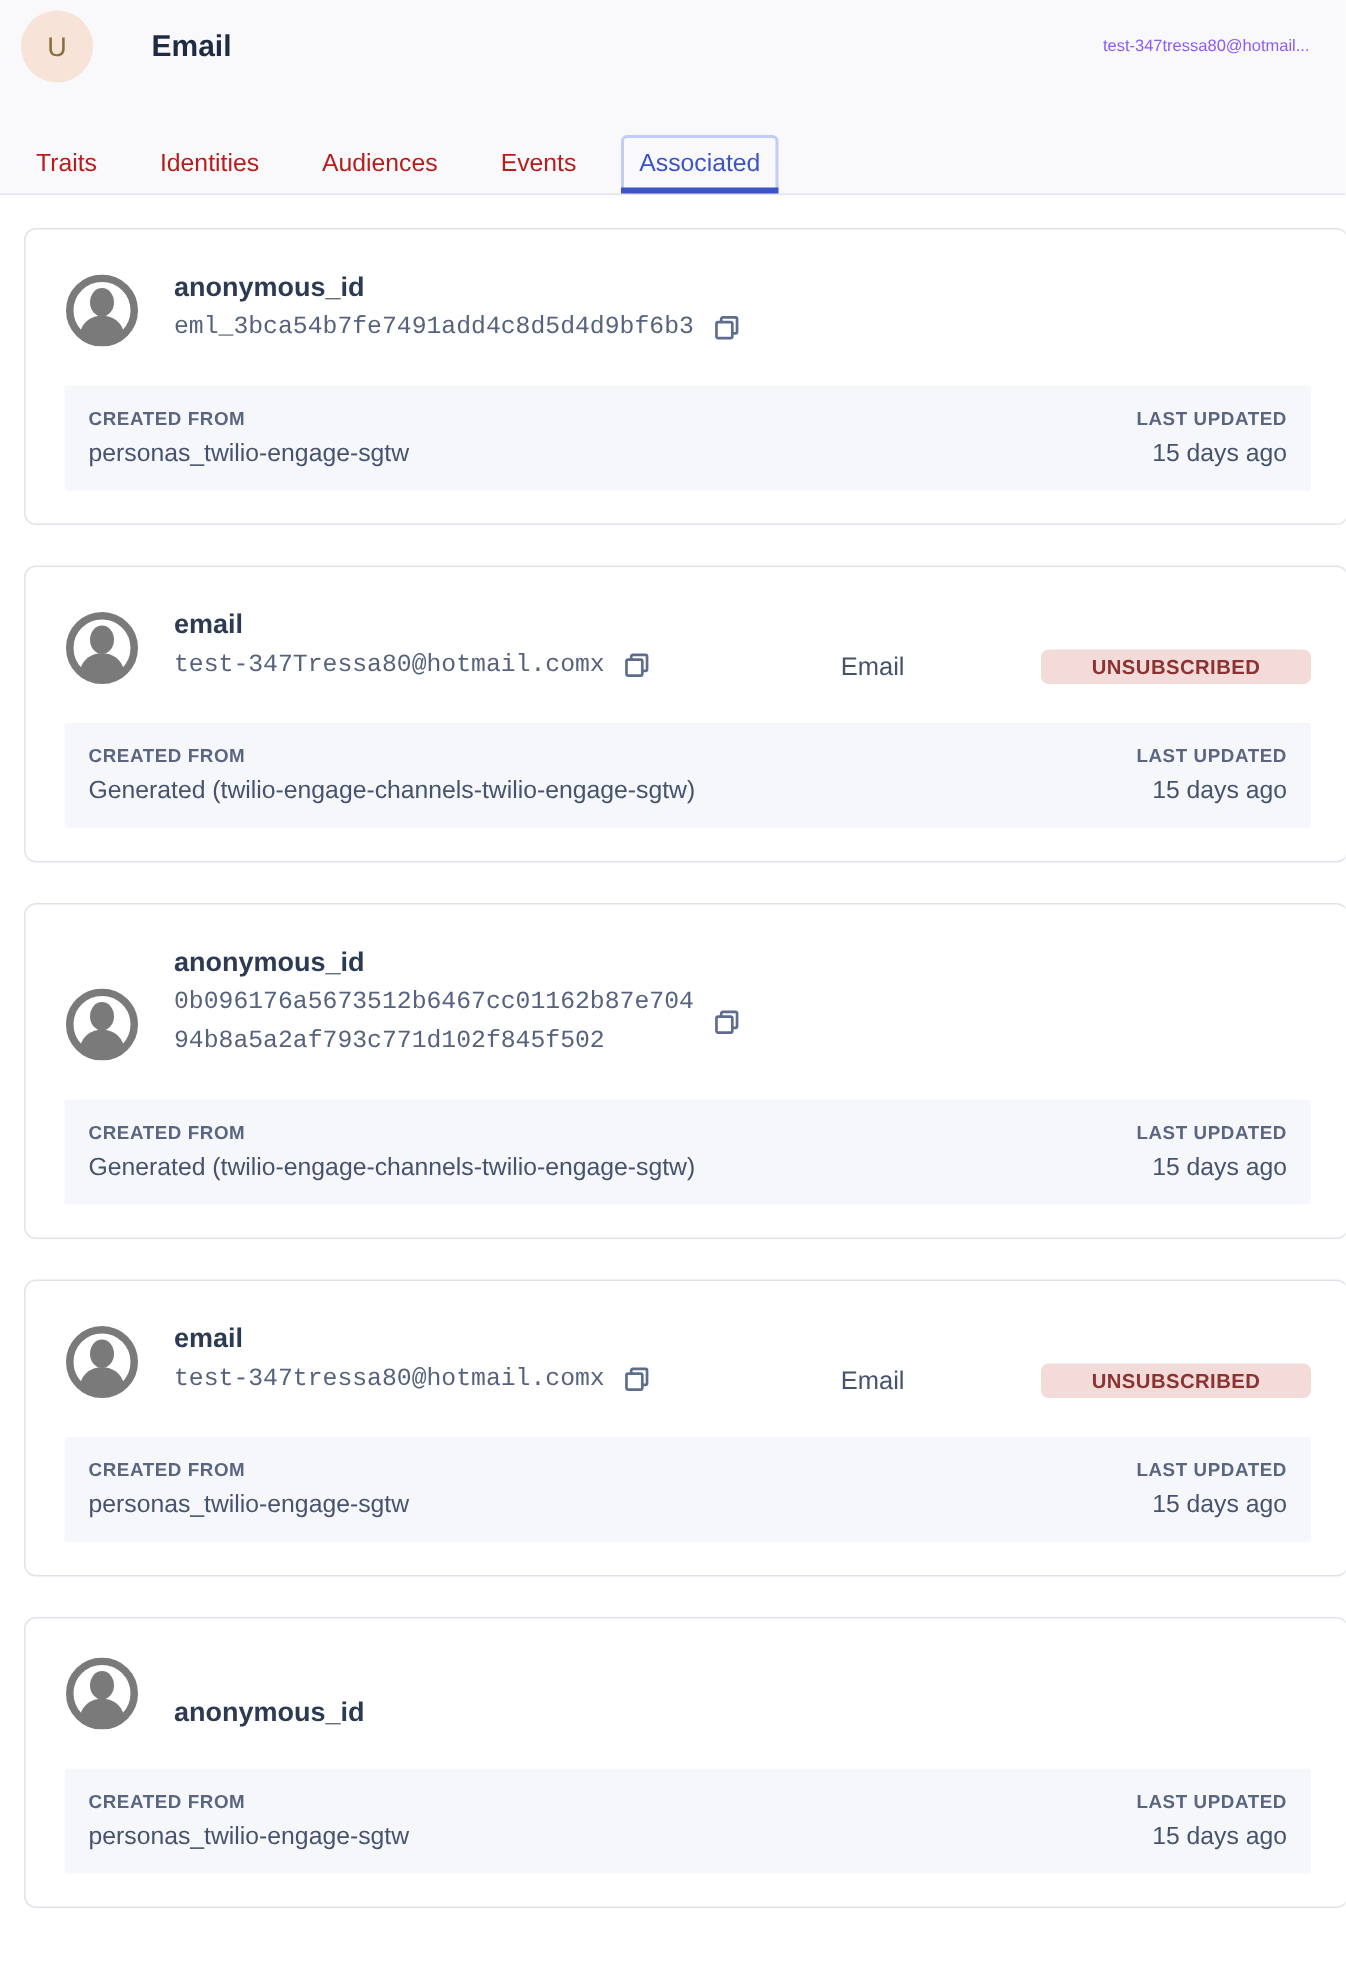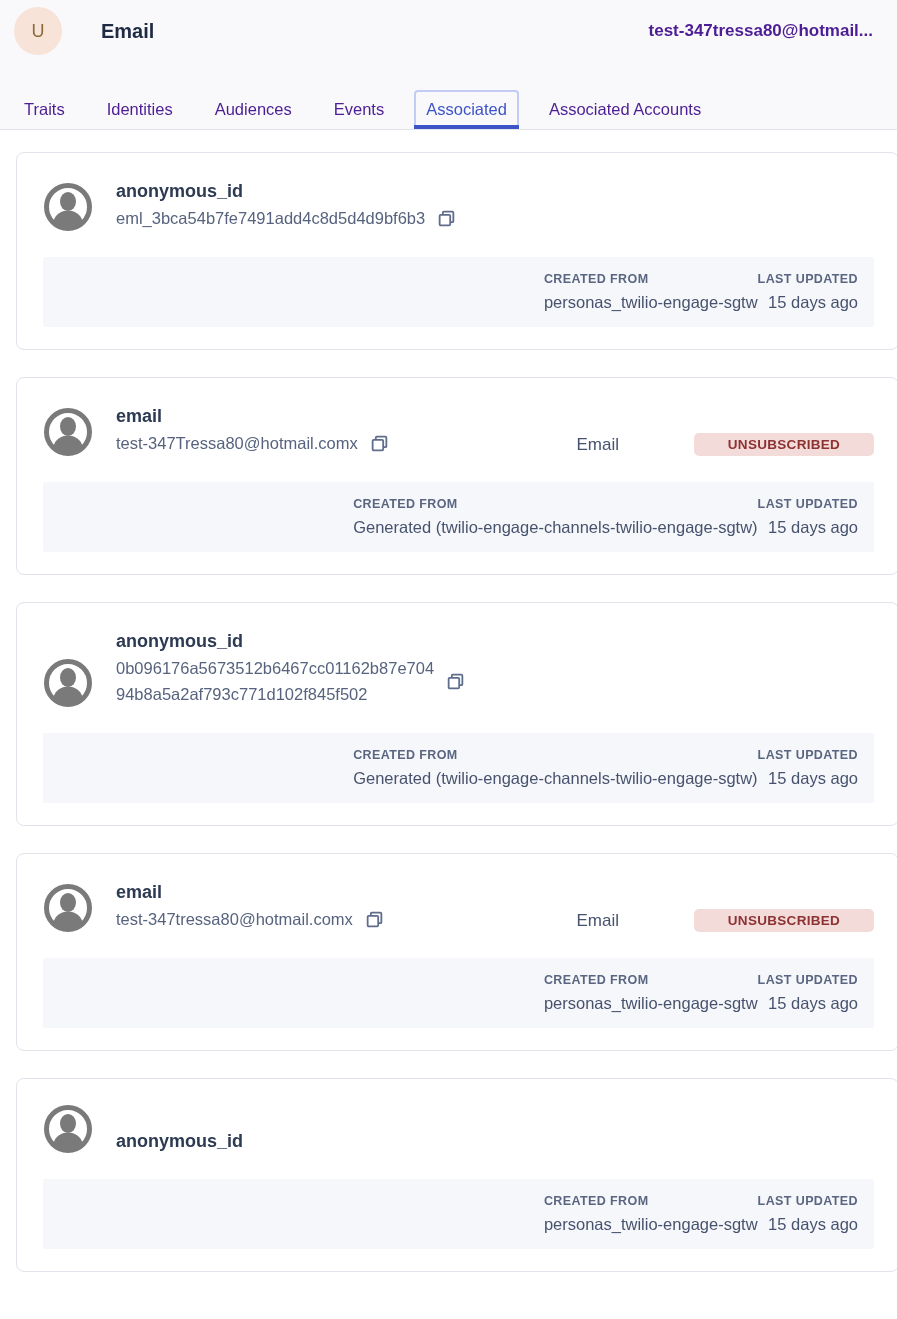--- a/index.html
+++ b/index.html
@@ -8,47 +8,47 @@
   :root{
     --accent:#3D53C8; --ring:#C3CCF4; --badge-bg:#F3DBDA; --badge-text:#8C3232;
     --avatar-bg:#F7E3D7; --avatar-text:#8A6D3B;
   }
   .topband { background:#F9F9FB; border-bottom:1px solid #E2E4E9; }
   .header { display:flex; align-items:center; padding:7px 24px 0 14px; }
   .avatar { width:48px; height:48px; border-radius:50%; background:var(--avatar-bg);
     color:var(--avatar-text); font-size:18px; display:flex; align-items:center;
     justify-content:center; flex:0 0 auto; }
   .page-title { margin-left:39px; font-size:20px; font-weight:700; color:#1F2B43; }
-  .header-email { margin-left:auto; font-size:17px; color:#4c1d95;font-weight:bold; }
+  .header-email { margin-left:auto; font-size:11px; color:#8b5cf6; }
   .tabs { display:flex; align-items:flex-start; padding:31px 0 0 12px; }
   .tab { background:none; border:2px solid transparent; border-radius:4px;
     padding:8px 10px; margin:4px 18px 0 0; font-family:inherit; font-size:16.5px;
-    color:#4c1d95; position:relative; cursor:pointer; white-space:nowrap; }
+    color:#b91c1c; position:relative; cursor:pointer; white-space:nowrap; }
   .tab.active { color:var(--accent); border-color:var(--ring); }
   .tab.active::after { content:''; position:absolute; left:-2px; right:-2px;
     bottom:-2px; height:4px; background:var(--accent); }
   .main { padding-top:22px; }
   .card { width:883px; margin:0 0 27px 16px; background:#fff;
     border:1px solid #E1E3EA; border-radius:8px; }
   .card-head { display:flex; align-items:flex-end; padding:26px 24px 0 27px; }
   .person-icon { flex:0 0 auto; width:48px; height:48px; margin-right:24px; }
   .id-block { min-width:0; }
   .id-type { font-size:18px; font-weight:700; color:#2C3A52; line-height:24px; }
   .id-value-row { display:flex; align-items:center; margin-top:2px; }
   .id-value { font-size:16.5px; color:#57637E; line-height:26px; }
-  .id-value span { display:block; }
+  .id-value span { display:block;font-family:Liberation Mono, monospace; }
   .copy-btn { background:none; border:none; padding:0; margin-left:12px;
     cursor:pointer; display:flex; }
   .head-right { margin-left:auto; display:flex; align-items:center; }
   .channel-label { font-size:17px; color:#47536E; margin-right:75px; }
   .badge { display:inline-flex; justify-content:center; align-items:center;
     min-width:180px; padding:4px 10px; border-radius:5px; background:var(--badge-bg);
-    color:var(--badge-text); font-size:13.5px; font-weight:700; letter-spacing:0.3px; }
+    color:var(--badge-text); font-size:13.5px; font-weight:700; letter-spacing:0.3px;margin-left:16px; }
   .card-foot { margin:26px 24px 22px 26px; background:#F6F7FA; padding:12px 16px;
-    display:flex; justify-content:flex-end; border-radius:2px; }
+    display:flex; justify-content:space-between; border-radius:2px; }
   .foot-col.right { text-align:right; }
   .foot-label { font-size:12.5px; font-weight:600; letter-spacing:0.4px;
     color:#5A6681; line-height:20px; text-transform:uppercase; }
   .foot-value { font-size:16.5px; color:#47536E; line-height:26px; }
 </style>
 </head>
 <body>
 
 <div class="topband">
   <div class="header">
@@ -57,21 +57,20 @@
     </div>
     <div class="page-title">Email</div>
     <div class="header-email">test-347tressa80@hotmail...</div>
   </div>
   <div class="tabs">
     <button class="tab">Traits</button>
     <button class="tab">Identities</button>
     <button class="tab">Audiences</button>
     <button class="tab">Events</button>
     <button class="tab active">Associated</button>
-    <button class="tab">Associated Accounts</button>
   </div>
 </div>
 
 <div class="main">
 
   <div class="card">
     <div class="card-head">
       <span class="person-icon">
         <svg viewBox="0 0 48 48" width="48" height="48">
           <circle cx="24" cy="24" r="21.5" fill="#fff" stroke="#7A7A7A" stroke-width="5"></circle>

